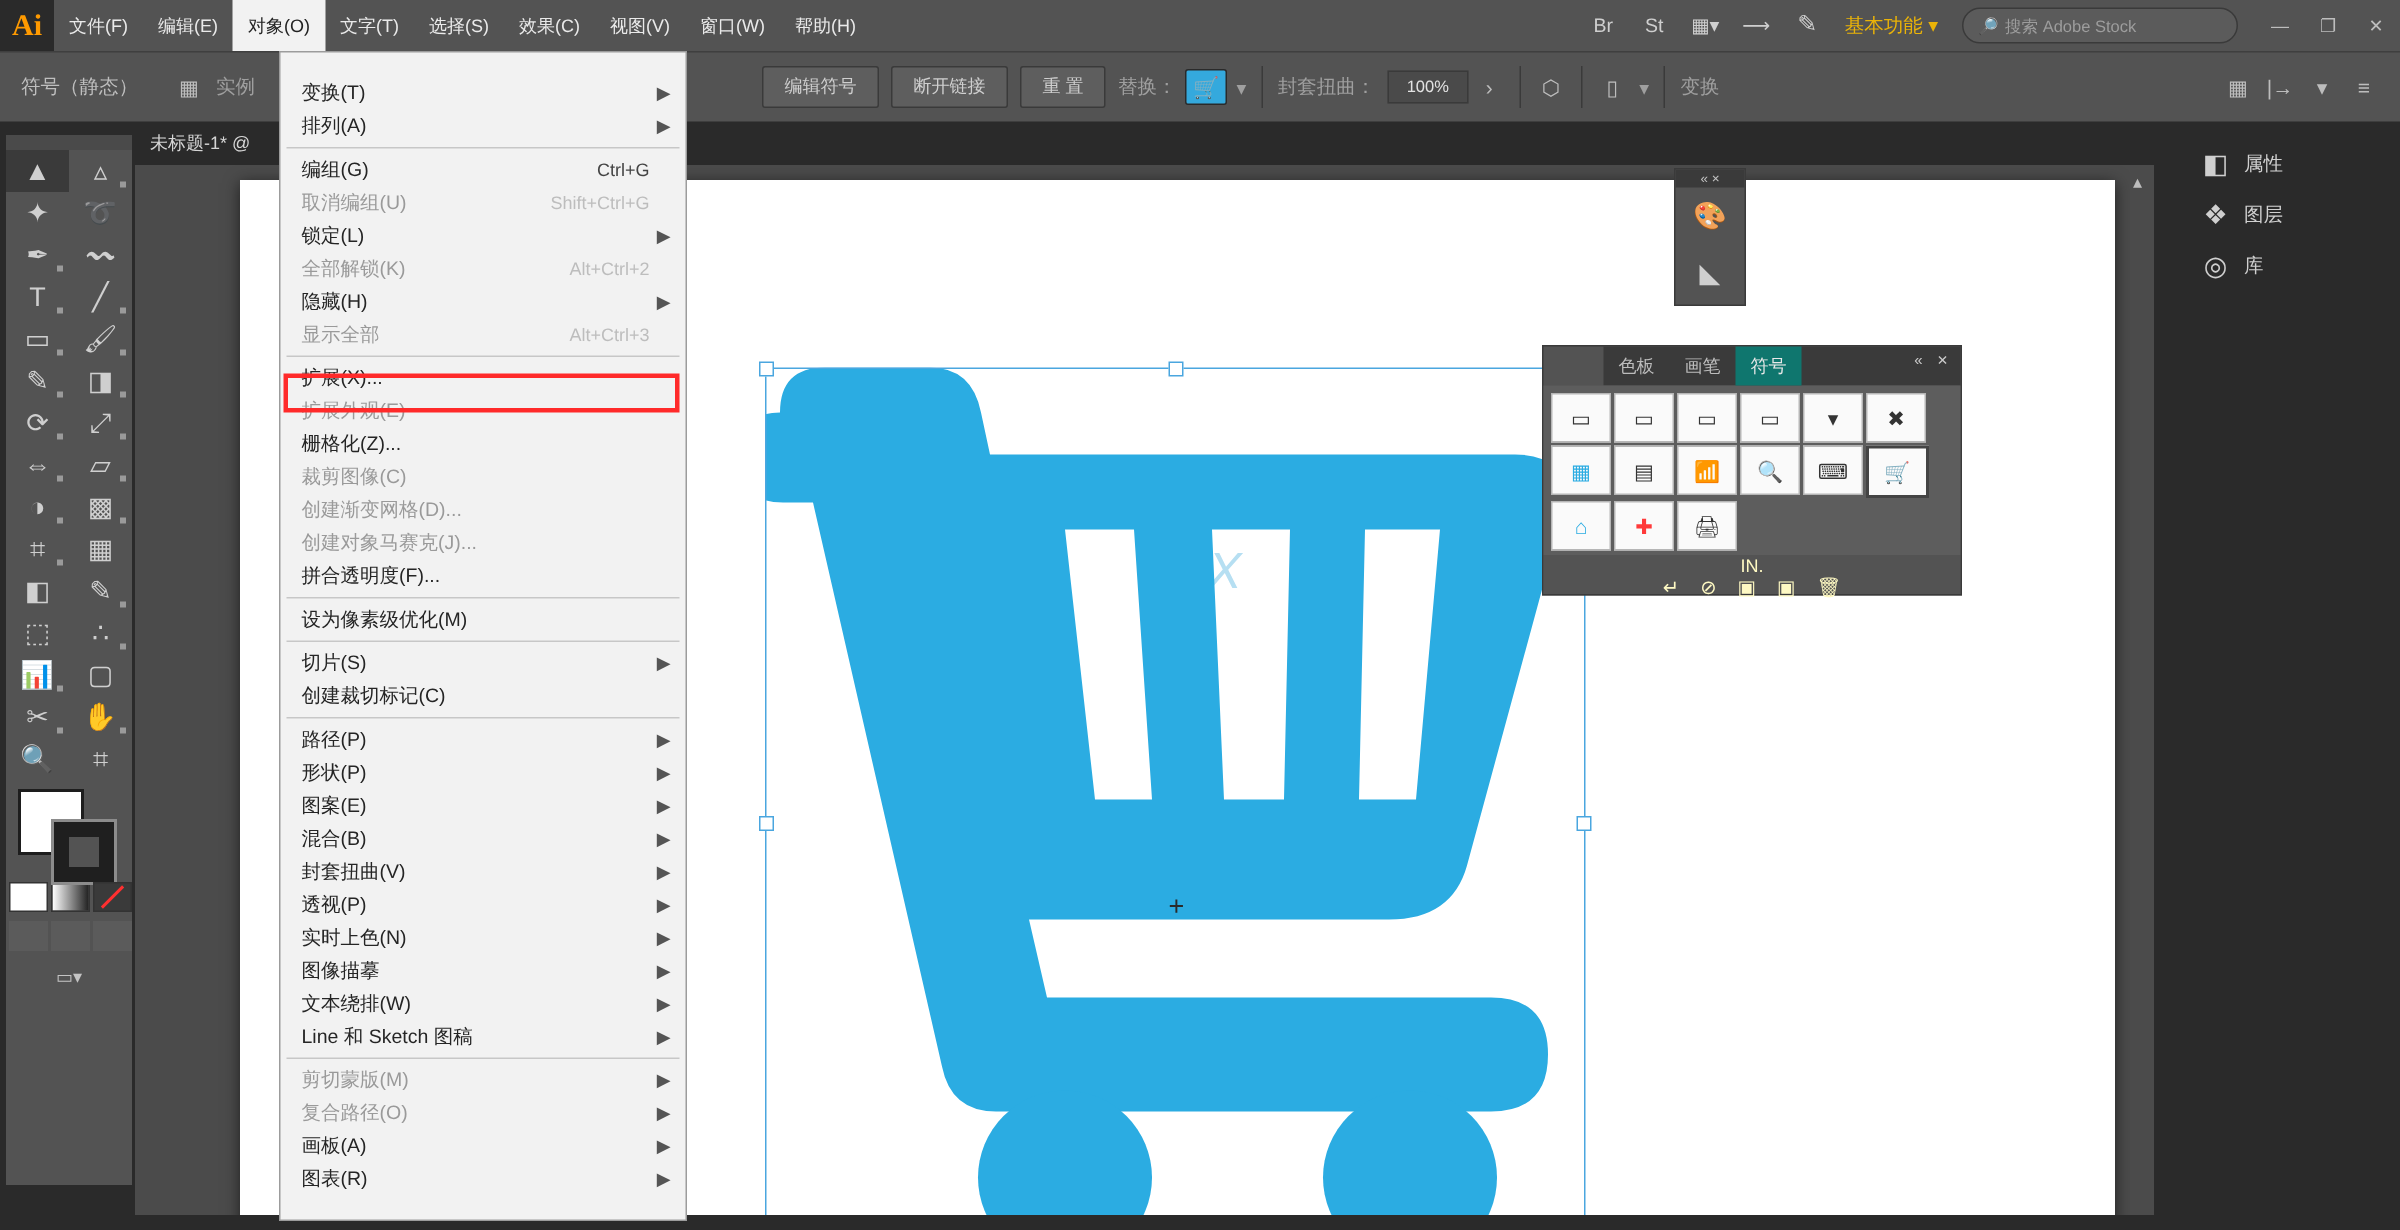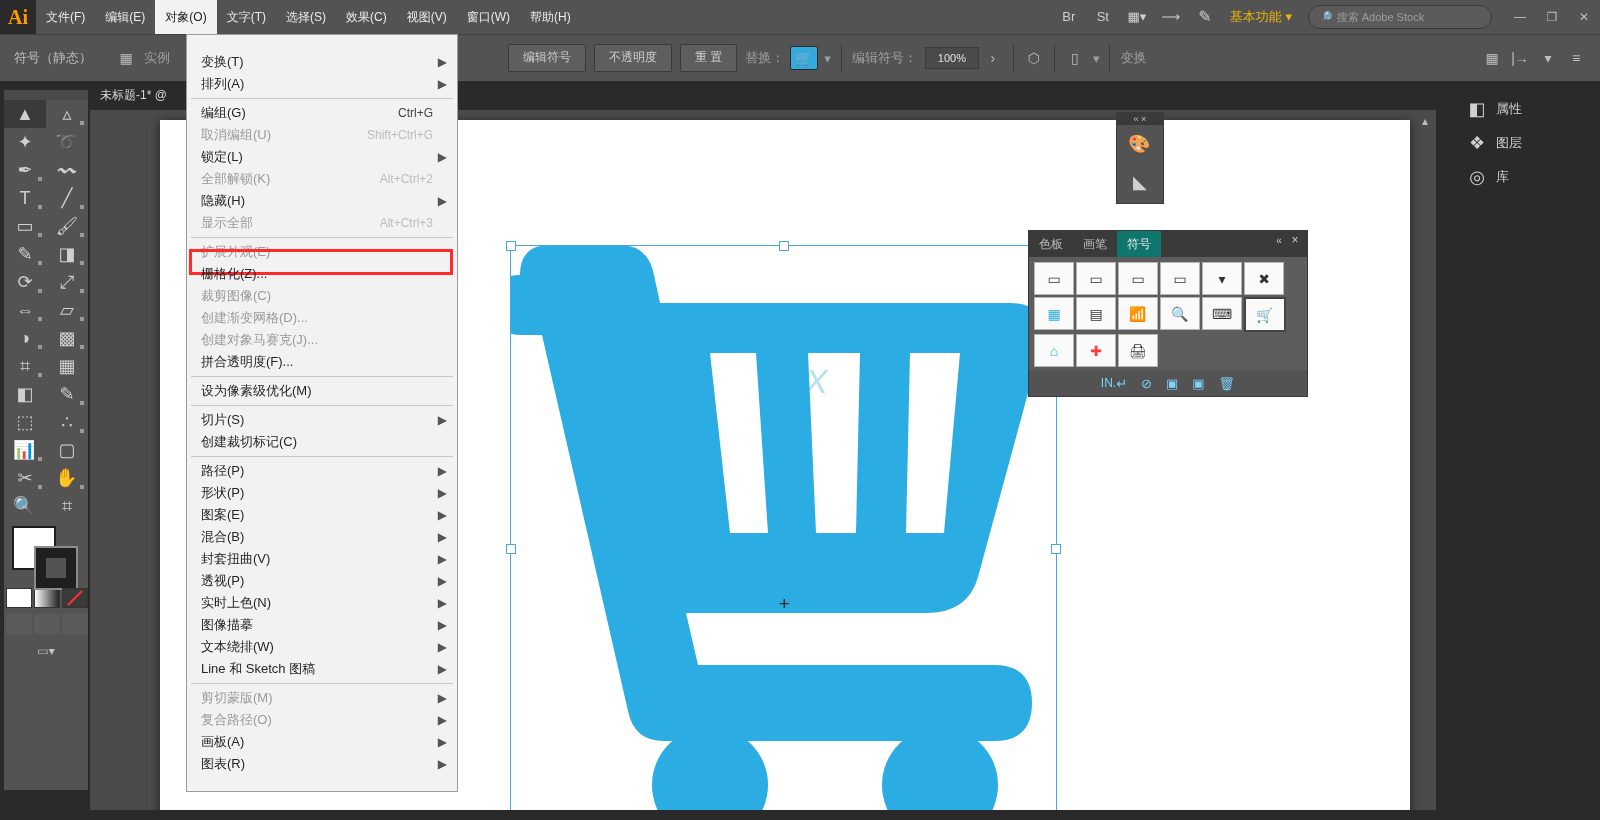--- a/index.html
+++ b/index.html
@@ -65,29 +65,29 @@
 #menu{position:absolute;left:186px;top:34px;width:270px;background:#f2f2f2;border:1px solid #9c9c9c;z-index:100;padding:16px 0;}
 .mi{height:22px;display:flex;align-items:center;padding:0 14px;color:#252525;font-size:13px;position:relative;}
 .mi.dis{color:#9a9a9a;}
 .mi .sc{position:absolute;right:24px;color:#444;font-size:12px;}
 .mi.dis .sc{color:#bdbdbd;}
 .mi .ar{position:absolute;right:10px;color:#555;font-size:12px;}
 .msep{height:1px;margin:3px 4px;background:#c7c7c7;}
 #hl{position:absolute;border:3px solid #ff2a2a;pointer-events:none;}
 
 #spanel{position:absolute;left:1028px;top:230px;width:278px;background:#535353;border:1px solid #3a3a3a;}
-#spanel .tabs{height:26px;background:#3a3a3a;display:flex;align-items:flex-end;}
+#spanel .tabs{height:26px;background:#3a3a3a;display:flex;align-items:flex-end;margin-left:40px;}
 #spanel .tab{height:26px;padding:0 10px;line-height:26px;color:#bcbcbc;font-size:12px;}
 #spanel .tab.act{background:#0f766e;color:#e8e8e8;}
 #spanel .close{position:absolute;right:2px;top:2px;color:#c9c9c9;width:20px;text-align:center;}
 #spanel .opts{position:absolute;right:18px;top:0;color:#c9c9c9;width:20px;text-align:center;font-size:10px;line-height:20px;}
 #spanel .grid{padding:4px 4px 2px 4px;display:flex;flex-wrap:wrap;background:#5d5d5d;}
 .sym{width:38px;height:31px;background:#fafafa;border:1px solid #b6b6b6;margin:1px;display:flex;align-items:center;justify-content:center;font-size:14px;color:#333;}
 .sym.sel{border:2px solid #444;}
-#spanel .foot{height:26px;background:#535353;display:flex;align-items:center;justify-content:center;padding:0 6px;color:#7dd3fc;}
+#spanel .foot{height:26px;background:#535353;display:flex;align-items:center;justify-content:space-between;padding:0 6px;color:#fef9c3;flex-direction:column;}
 #fticons{display:flex;gap:14px;font-size:13px;}
 
 #dock1{position:absolute;left:1116px;top:112px;width:46px;height:90px;background:#535353;border:1px solid #3a3a3a;}
 #dock1 .dtop{height:12px;background:#3a3a3a;color:#c2c2c2;font-size:9px;text-align:center;line-height:12px;}
 #dock1 .dcell{height:38px;text-align:center;line-height:38px;color:#cfcfcf;font-size:18px;}
 #vsb{position:absolute;right:0;top:0;width:16px;height:100%;background:#4b4b4b;}
 #vsb .tr{position:absolute;left:2px;top:4px;color:#bdbdbd;}
 </style>
 </head>
 <body>
@@ -124,27 +124,27 @@
     </div>
   </div>
 </div>
 
 <div id="ctlbar">
   <div id="ctl-left-lbl">符号（静态）</div>
   <div class="ctl-sq">▦</div>
   <div class="ctl-txt">实例</div>
   <div style="flex:0 0 330px"></div>
   <div class="ctl-btn">编辑符号</div>
-  <div class="ctl-btn">不透明度</div>
+  <div class="ctl-btn">断开链接</div>
   <div class="ctl-btn">重 置</div>
   <div class="ctl-txt">替换：</div>
   <div id="symbol-icon">🛒</div>
   <span class="ctl-txt">▾</span>
   <div class="ctl-sep"></div>
-  <div class="ctl-txt">编辑符号：</div>
+  <div class="ctl-txt">封套扭曲：</div>
   <div id="opacity-field">100%</div>
   <div class="ctl-sq">›</div>
   <div class="ctl-sep"></div>
   <div class="ctl-sq">⬡</div>
   <div class="ctl-sep"></div>
   <div class="ctl-sq">▯</div>
   <span class="ctl-txt">▾</span>
   <div class="ctl-sep"></div>
   <div class="ctl-txt">变换</div>
   <div id="ctlbar-right">
@@ -331,20 +331,21 @@
     <div class="mi">变换(T)<span class="ar">▶</span></div>
     <div class="mi">排列(A)<span class="ar">▶</span></div>
     <div class="msep"></div>
     <div class="mi">编组(G)<span class="sc">Ctrl+G</span></div>
     <div class="mi dis">取消编组(U)<span class="sc">Shift+Ctrl+G</span></div>
     <div class="mi">锁定(L)<span class="ar">▶</span></div>
     <div class="mi dis">全部解锁(K)<span class="sc">Alt+Ctrl+2</span></div>
     <div class="mi">隐藏(H)<span class="ar">▶</span></div>
     <div class="mi dis">显示全部<span class="sc">Alt+Ctrl+3</span></div>
     <div class="msep"></div>
+    <div class="mi">扩展(X)...</div>
     <div class="mi dis">扩展外观(E)</div>
     <div id="hl" style="left: 2px; top: 214px; width: 258px; height: 20px;"></div>
     <div class="mi">栅格化(Z)...</div>
     <div class="mi dis">裁剪图像(C)</div>
     <div class="mi dis">创建渐变网格(D)...</div>
     <div class="mi dis">创建对象马赛克(J)...</div>
     <div class="mi">拼合透明度(F)...</div>
     <div class="msep"></div>
     <div class="mi">设为像素级优化(M)</div>
     <div class="msep"></div>

